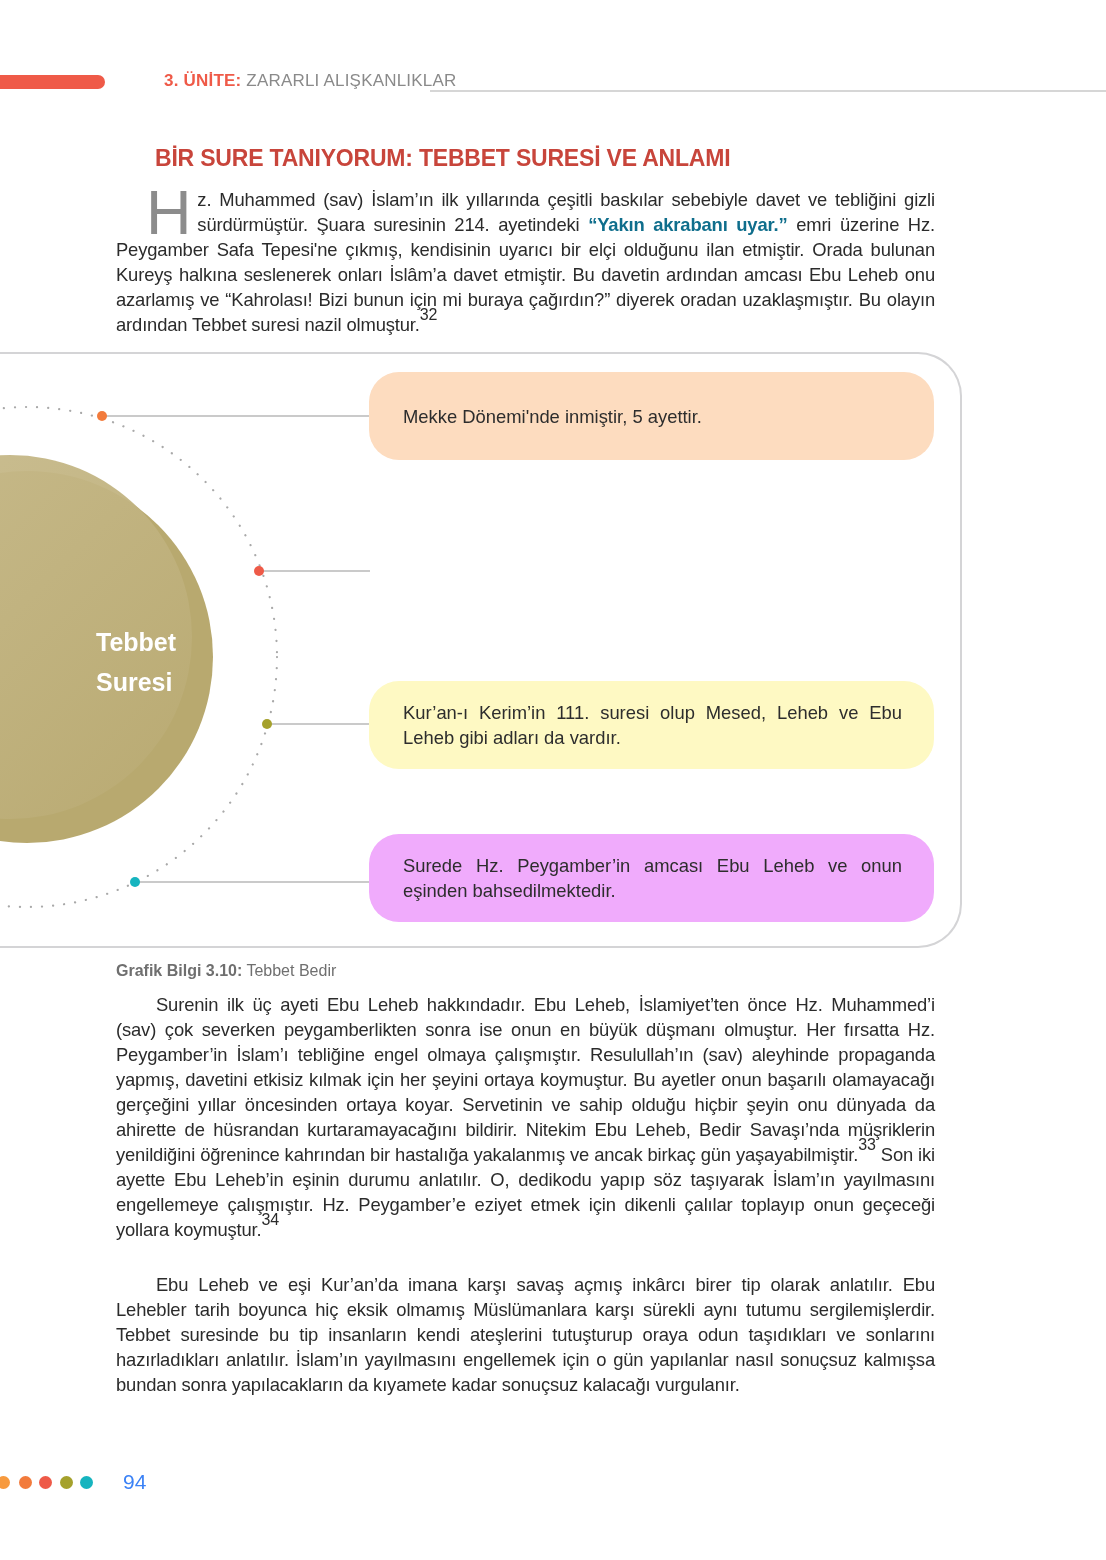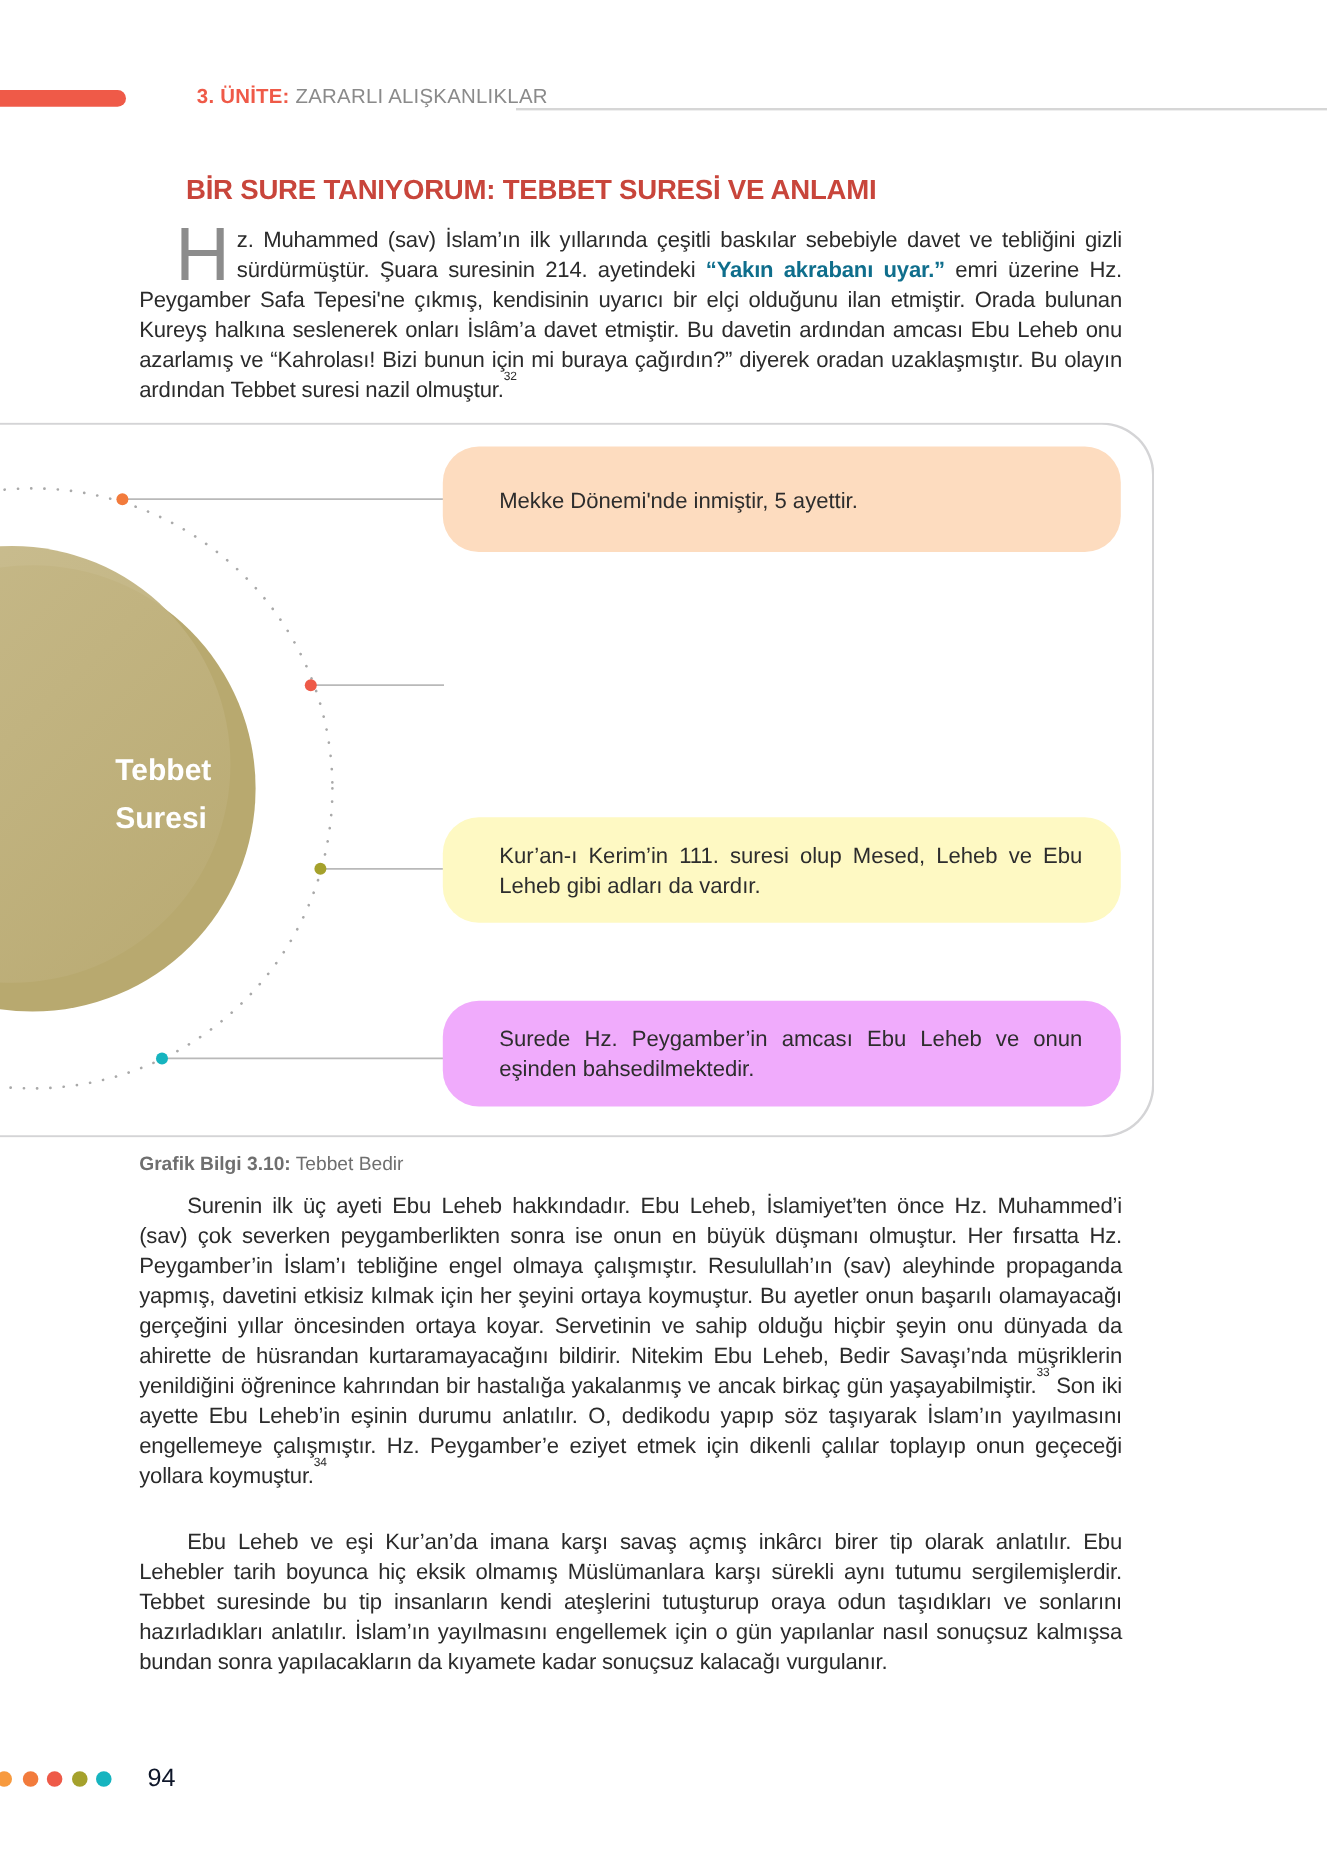--- a/index.html
+++ b/index.html
@@ -34,58 +34,58 @@
     position:absolute; left:116px; width:819px;
     font-size:18.4px; line-height:25px; text-align:justify; color:#2b2b2b;
     letter-spacing:-0.15px;
   }
   .intro { top:187px; }
   .dropcap {
     float:left; font-size:63px; line-height:48px; height:48px; margin:1px 6px 0 30px;
     color:#8c8c8c; font-weight:normal;
   }
   .quote { font-weight:bold; }
-  sup { font-size:10px; vertical-align:top; line-height:10px; position:relative; top:-2px;margin-top:44px; }
+  sup { font-size:16px; vertical-align:top; line-height:10px; position:relative; top:-2px;margin-top:44px; }
 
   
   .diagram {
     position:absolute; left:0; top:352px; width:962px; height:594px;
   }
   .frame {
     position:absolute; left:-40px; top:0; width:1000px; height:592px;
     border:2px solid #d4d4d6; border-left:none; border-radius:0 44px 44px 0;
   }
   svg.orbit { position:absolute; left:0; top:0; }
   .big-circle-label {
     position:absolute; left:96px; top:270px; color:#ffffff; font-weight:bold;
     font-size:25px; line-height:40px;
   }
   .card {
     position:absolute; left:369px; width:565px; height:88px; border-radius:30px;
-    box-sizing:border-box; padding:0 32px 0 47px;
+    box-sizing:border-box; padding:0 32px 0 34px;
     display:flex; align-items:center;
     font-size:18.4px; line-height:25px; color:#2d2d2d; text-align:justify;
   }
   .card span { display:block; width:100%; }
 
   .caption {
     position:absolute; left:116px; top:962px; font-size:16px; color:#6f6f6f;
   }
   .caption b { color:#6f6f6f; }
   .body2 { top:992px; }
   .body3 { top:1272px; }
   .indent { display:inline-block; width:40px; }
 
   
   .footer-dots { position:absolute; left:0; top:1476px; height:14px; }
   .footer-dots .dot {
     position:absolute; top:0; width:13px; height:13px; border-radius:50%;
   }
   .page-num {
-    position:absolute; left:123px; top:1470px; font-size:21px; color:#0f172a;
+    position:absolute; left:123px; top:1470px; font-size:21px; color:#3b82f6;
   }
 </style>
 </head>
 <body>
 
 <div class="unit-bar" style="background:#ef5a48"></div>
 <div class="unit-header">
   <span class="unit-num" style="color:#ef5a48">3. ÜNİTE:</span><span class="unit-title"> ZARARLI ALIŞKANLIKLAR</span>
 </div>
 <div class="unit-rule"></div>

